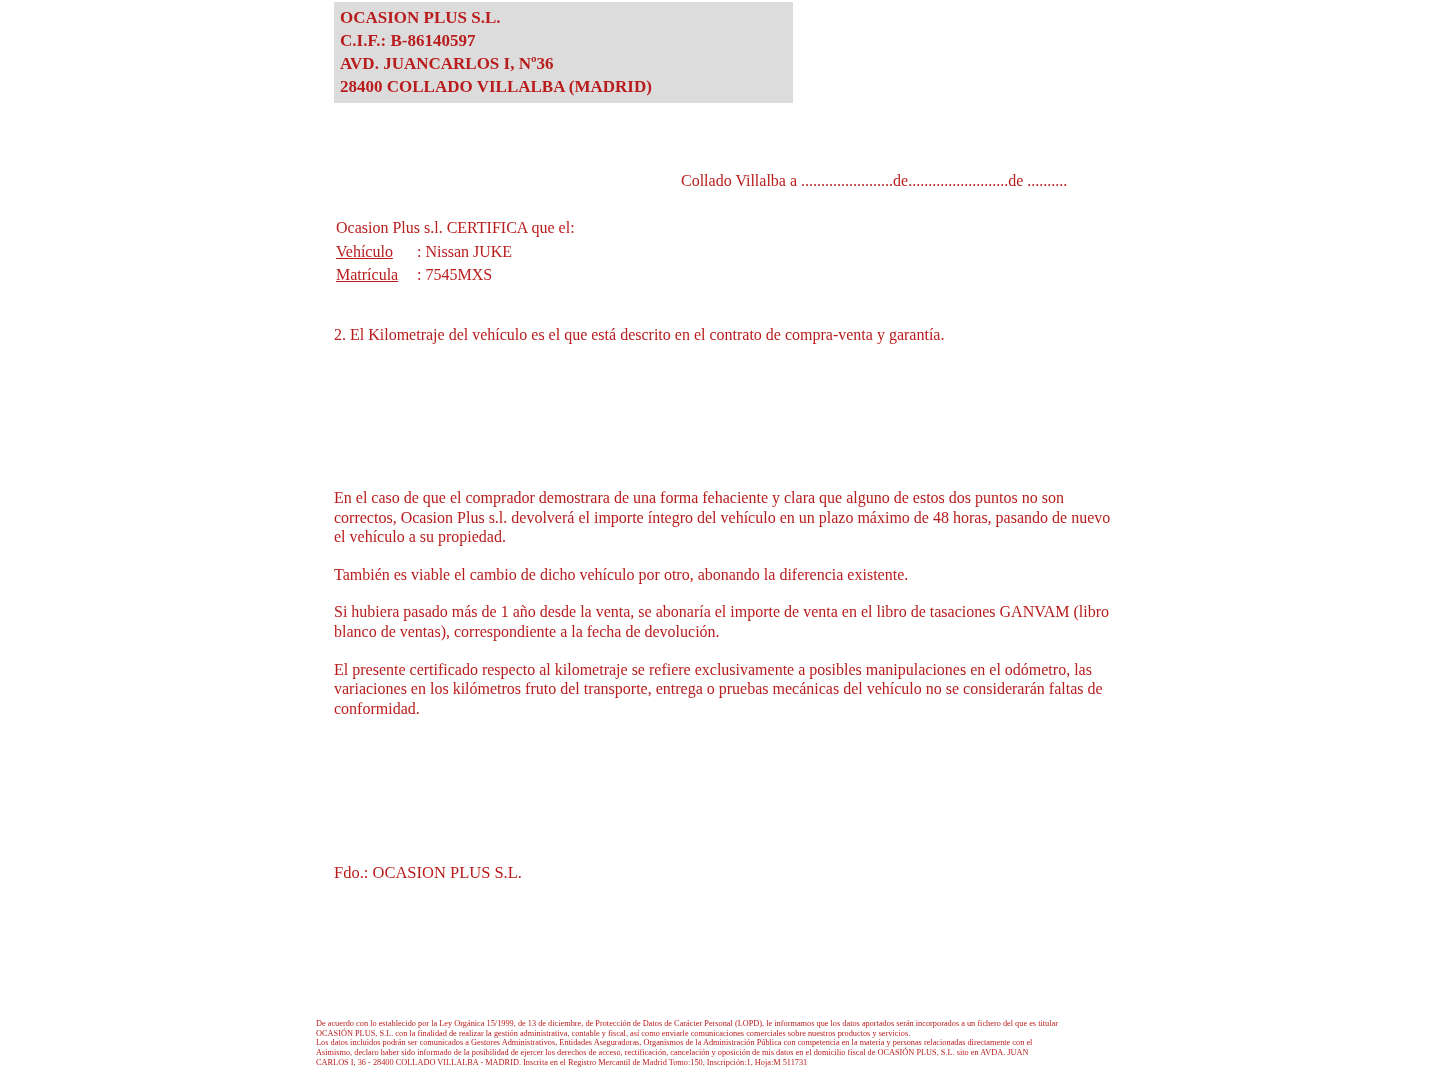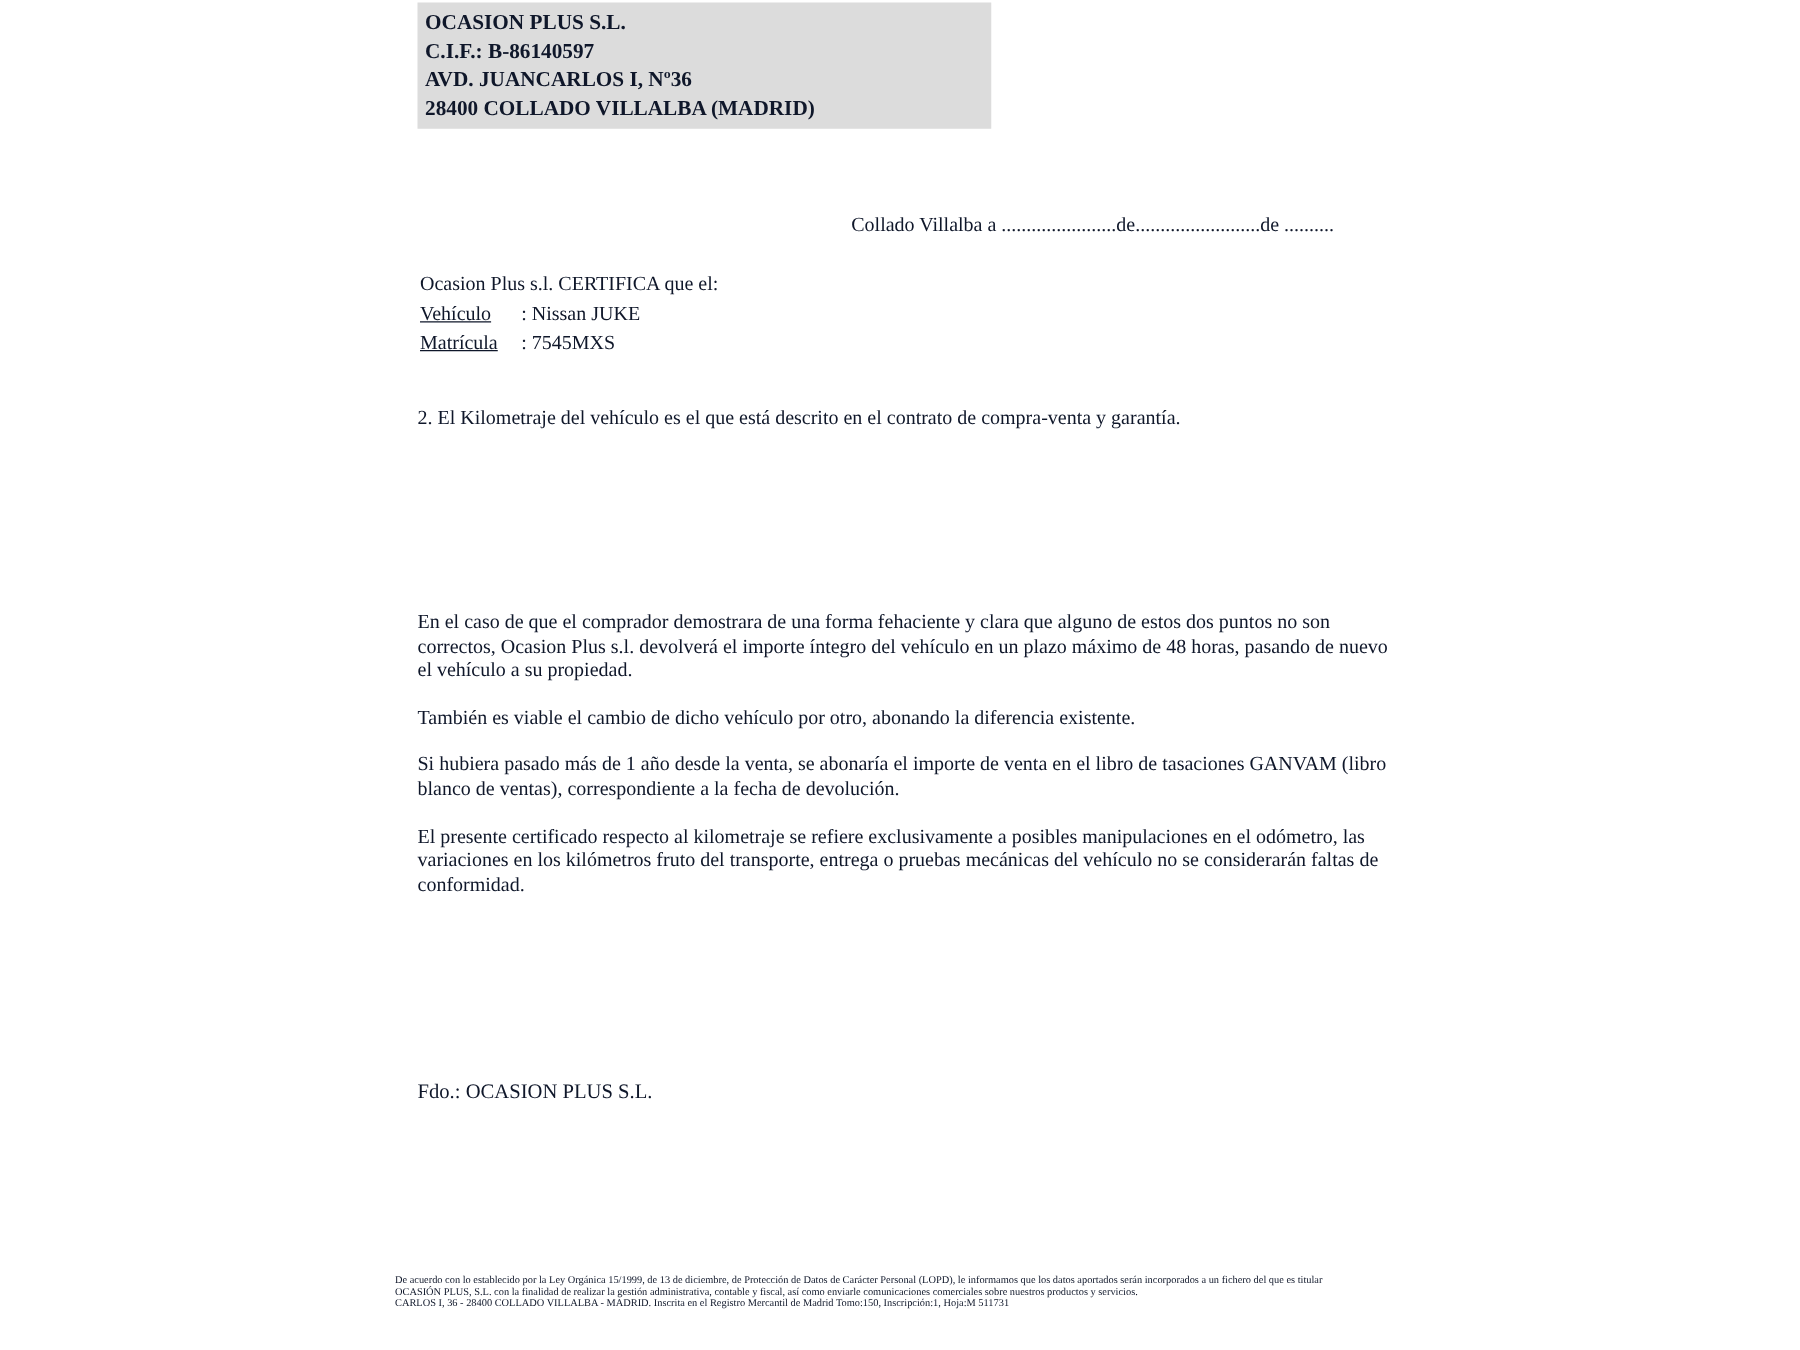--- a/index.html
+++ b/index.html
@@ -2,21 +2,21 @@
 <html><head>
 <meta charset="utf-8">
 <style>
   * { margin: 0; padding: 0; box-sizing: border-box; }
   html, body { background: #ffffff; }
   .page {
     position: relative;
     width: 1440px;
     height: 1080px;
     background: #ffffff;
-    color: #0f172a;
+    color: #b91c1c;
     font-family: "Liberation Serif", "DejaVu Serif", serif;
     overflow: hidden;
   }
   .header-box {
     position: absolute;
     left: 334px;
     top: 2px;
     width: 459px;
     background: #dcdcdc;
     padding: 4px 6px 5px 6px;
@@ -111,16 +111,18 @@
     <p>También es viable el cambio de dicho vehículo por otro, abonando la diferencia existente.</p>
     <p>Si hubiera pasado más de 1 año desde la venta, se abonaría el importe de venta en el libro de tasaciones GANVAM (libro blanco de ventas), correspondiente a la fecha de devolución.</p>
     <p>El presente certificado respecto al kilometraje se refiere exclusivamente a posibles manipulaciones en el odómetro, las variaciones en los kilómetros fruto del transporte, entrega o pruebas mecánicas del vehículo no se considerarán faltas de conformidad.</p>
   </div>
 
   <div class="signature">Fdo.: OCASION PLUS S.L.</div>
 
   <div class="footer">
     <div>De acuerdo con lo establecido por la Ley Orgánica 15/1999, de 13 de diciembre, de Protección de Datos de Carácter Personal (LOPD), le informamos que los datos aportados serán incorporados a un fichero del que es titular</div>
     <div>OCASIÓN PLUS, S.L. con la finalidad de realizar la gestión administrativa, contable y fiscal, así como enviarle comunicaciones comerciales sobre nuestros productos y servicios.</div>
+    <div>Los datos incluidos podrán ser comunicados a Gestores Administrativos, Entidades Aseguradoras, Organismos de la Administración Pública con competencia en la materia y personas relacionadas directamente con el</div>
+    <div>Asimismo, declaro haber sido informado de la posibilidad de ejercer los derechos de acceso, rectificación, cancelación y oposición de mis datos en el domicilio fiscal de OCASIÓN PLUS, S.L. sito en AVDA. JUAN</div>
     <div>CARLOS I, 36 - 28400 COLLADO VILLALBA - MADRID. Inscrita en el Registro Mercantil de Madrid Tomo:150, Inscripción:1, Hoja:M 511731</div>
   </div>
 
 </div>
 
 </body></html>

